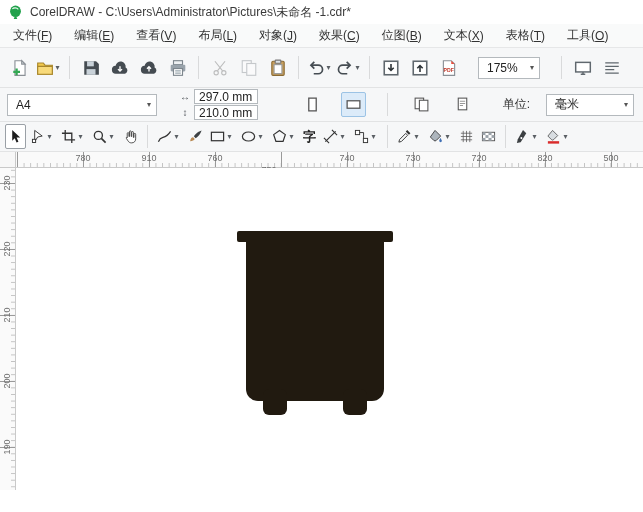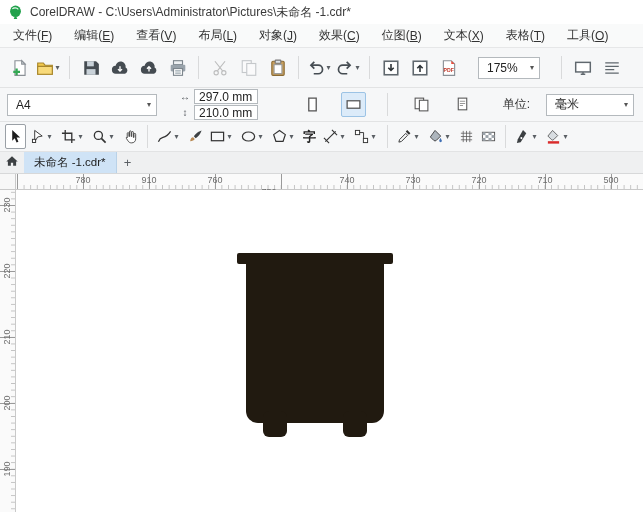--- a/index.html
+++ b/index.html
@@ -471,43 +471,32 @@
         <span class="icn">
           <svg viewBox="0 0 16 16">
             <path d="M7 1.5l5.5 5.5-4.2 4.2a1.8 1.8 0 0 1-2.6 0L2 7.5z" fill="#d8dde1" stroke="#555" stroke-width=".9"></path>
             <rect x="2" y="13" width="12" height="2.6" fill="#d92b2b"></rect>
           </svg>
         </span>
         <span class="dd">▾</span>
       </div>
     </div>
 
-  <div class="tabbar">
-    <div class="home-btn">
-      <span><svg viewBox="0 0 16 16">
-            <path d="M1.5 8.5L8 2.5l6.5 6h-1.8v5h-3.4V10H6.7v3.5H3.3v-5z" fill="#3c4043"></path>
-          </svg></span>
-    </div>
-    <div class="doc-tab">
-      <span>未命名 -1.cdr*</span>
-    </div>
-    <div class="newtab-btn">+</div>
-  </div>
 
   <div class="hruler-row">
     <div class="corner"></div>
     <div class="hruler" id="hruler">
         <span class="hnum" style="left: 67px;">780</span>
         <span class="hnum" style="left: 133px;">910</span>
         <span class="hnum" style="left: 199px;">760</span>
         <span class="hnum" style="left: 253px; margin-top: 12px;">750</span>
         <span class="hnum" style="left: 331px;">740</span>
         <span class="hnum" style="left: 397px;">730</span>
         <span class="hnum" style="left: 463px;">720</span>
-        <span class="hnum" style="left: 529px;">710</span>
+        <span class="hnum" style="left: 529px;">820</span>
         <span class="hnum" style="left: 595px;">500</span>
       </div>
   </div>
 
   <div class="canvas-row">
     <div class="vruler" id="vruler">
         <span class="vnum" style="top: 15px;">230</span>
         <span class="vnum" style="top: 81px;">220</span>
         <span class="vnum" style="top: 147px;">210</span>
         <span class="vnum" style="top: 213px;">200</span>

